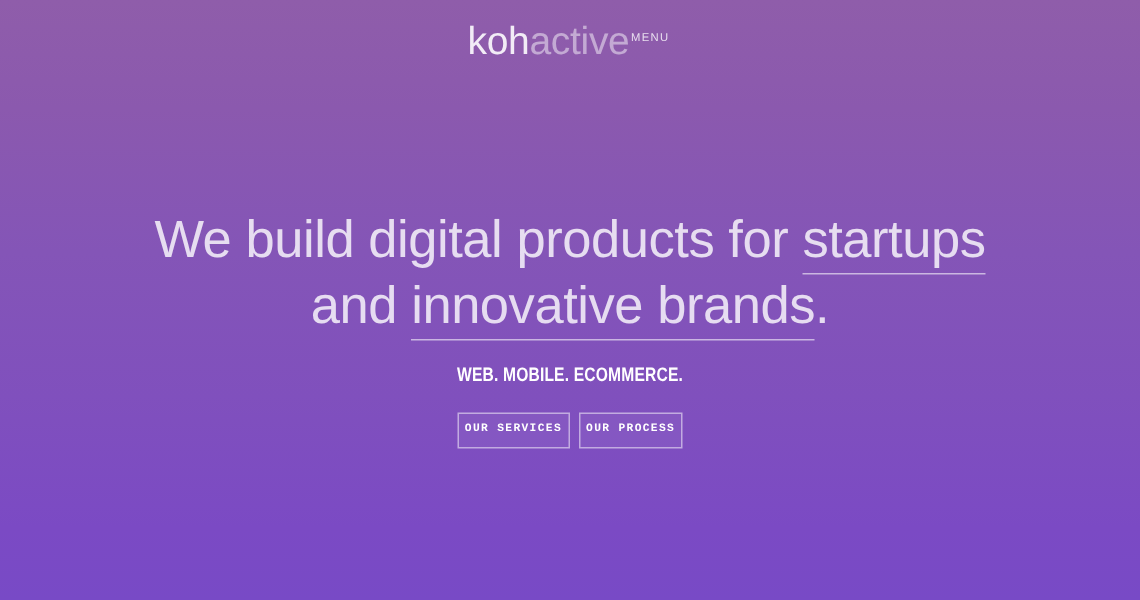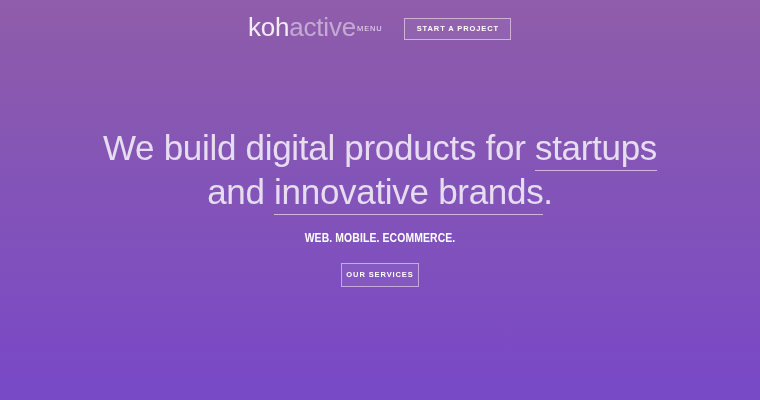--- a/index.html
+++ b/index.html
@@ -85,21 +85,21 @@
     text-align:center;
     padding:0 40px;
   }
   #headline {
     font-size:35px;
     line-height:44px;
     font-weight:300;
     color:rgba(255,255,255,0.80);
     letter-spacing:-0.3px;
     max-width:600px;
-    margin:0 auto;
+    margin:12px auto;
   }
   #headline .underlined {
     border-bottom:1px solid rgba(255,255,255,0.58);
     padding-bottom:3px;
   }
   #tagline {
     margin-top:17px;
     font-size:13px;
     line-height:14px;
     font-weight:700;
@@ -116,49 +116,49 @@
   }
   .cta-button {
     font-size:7.5px;
     letter-spacing:0.9px;
     font-weight:700;
     color:#ffffff;
     text-transform:uppercase;
     background:rgba(255,255,255,0.05);
     border:1px solid rgba(255,255,255,0.50);
     cursor:pointer;
-    font-family:Liberation Sans, sans-serif;
+    font-family:Liberation Mono, monospace;
     padding:7px 4px;
     line-height:1;
     white-space:nowrap;
   }
 </style>
 </head>
 <body>
 
 <div id="hero">
 
   <header id="site-header">
 
     <div id="logo">
       <span class="logo-koh">koh</span><span class="logo-active">active</span>
     </div>
 
     <nav id="header-nav">
       <button id="menu-button">MENU</button>
-      <button id="start-project-button">START A PROJECT</button>
     </nav>
 
   </header>
 
   <div id="hero-content">
 
     <h1 id="headline"><span>We build digital products for </span><span class="underlined">startups</span><span> and </span><span class="underlined">innovative brands</span><span>.</span></h1>
 
     <div id="tagline">WEB. MOBILE. ECOMMERCE.</div>
 
     <div id="cta-row">
       <button class="cta-button">OUR SERVICES</button>
+      <button class="cta-button">OUR PROCESS</button>
     </div>
 
   </div>
 
 </div>
 
 </body></html>

